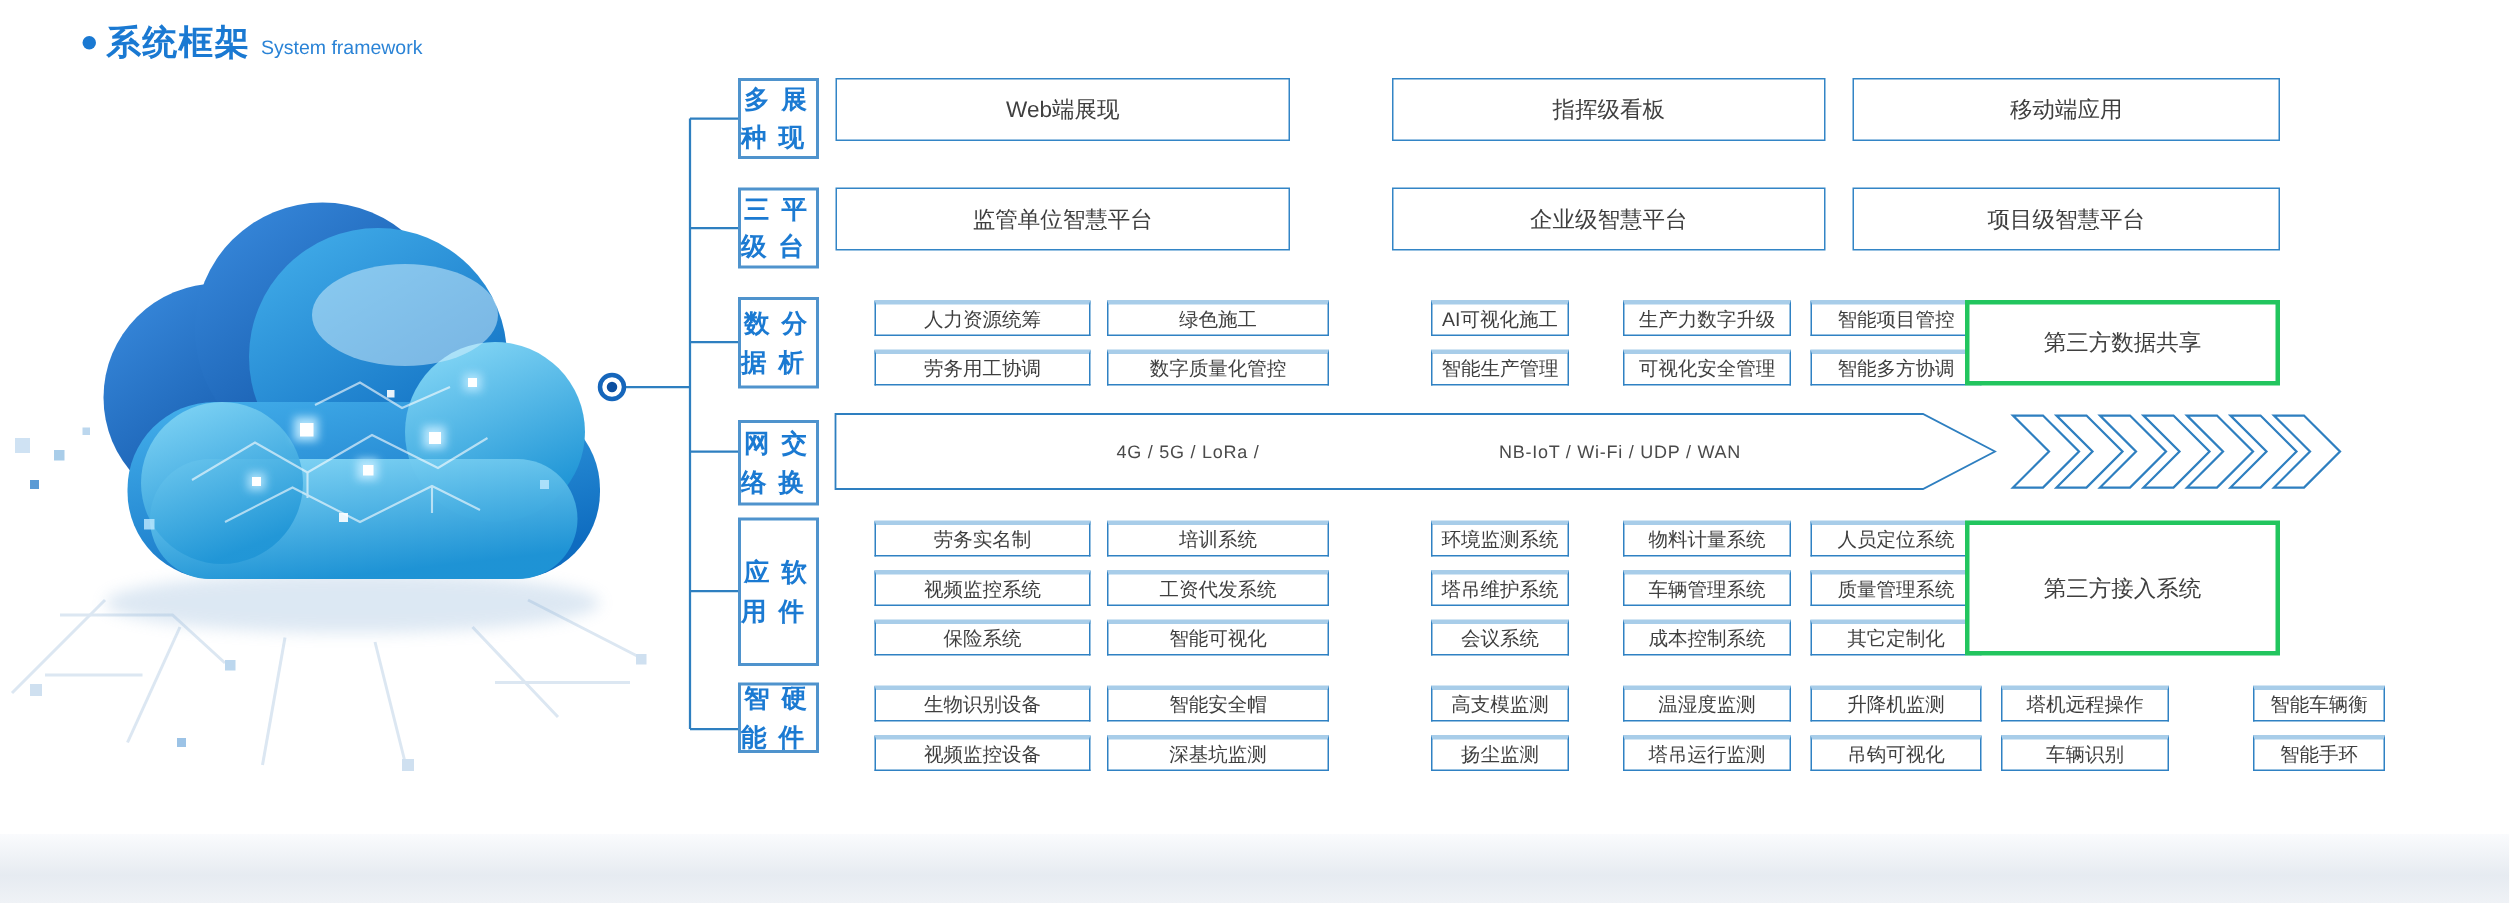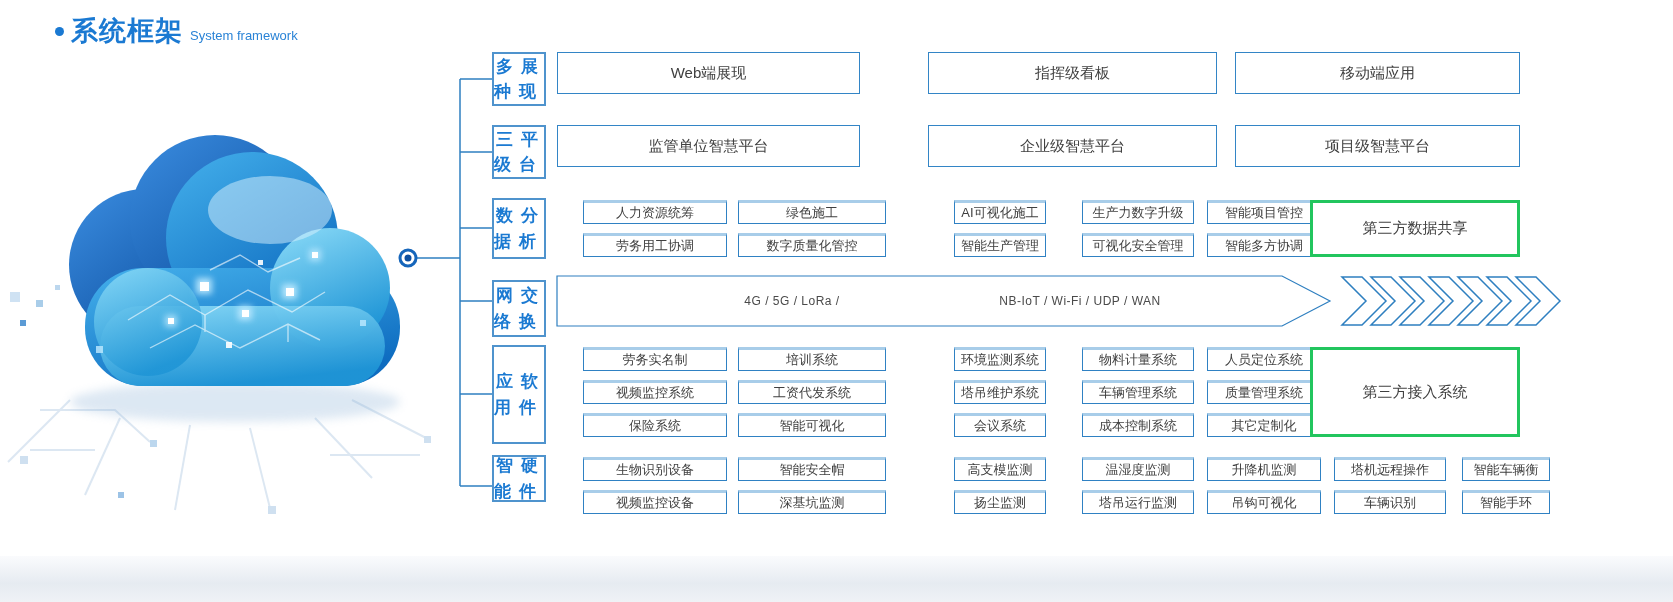--- a/index.html
+++ b/index.html
@@ -2,41 +2,41 @@
 <html><head>
 <meta charset="utf-8">
 <style>
   html,body{margin:0;padding:0;background:#fff;}
   .canvas{position:relative;width:1673px;height:602px;background:#ffffff;overflow:hidden;
           font-family:"Liberation Sans",sans-serif;}
   .abs{position:absolute;}
   
   .title-row{position:absolute;left:55px;top:13px;display:flex;align-items:baseline;gap:7px;}
   .title-dot{width:9px;height:9px;border-radius:50%;background:#1a79d2;align-self:center;}
-  .title-zh{font-size:27px;font-weight:bold;color:#1a79d2;letter-spacing:1px;}
+  .title-zh{font-size:23px;font-weight:bold;color:#1a79d2;letter-spacing:1px;}
   .title-en{font-size:13px;color:#2a83d6;}
   
   .rlabel{position:absolute;left:492px;width:54px;border:2px solid #4f93cd;background:#fff;
           box-sizing:border-box;display:flex;flex-direction:row;align-items:center;justify-content:center;
           color:#1b7ad2;font-size:17px;font-weight:bold;line-height:1.5;letter-spacing:2px;text-indent:2px;}
   .rlabel span{display:block;}
   
   .wbox{position:absolute;height:42px;background:#fff;border:1px solid #3385c6;box-sizing:border-box;
         display:flex;align-items:center;justify-content:center;font-size:15px;color:#3f3f3f;}
   
   .brow{position:absolute;left:0;width:100%;height:24px;margin-left:26px;}
   .sbox{position:absolute;top:0;height:24px;background:#fff;border:1px solid #2f81c3;border-top:3px solid #a8cde9;
         box-sizing:border-box;display:flex;align-items:center;justify-content:center;font-size:13px;color:#3f3f3f;}
   
   .bigbox{position:absolute;left:1310px;width:210px;background:#fff;border:3px solid #22c55e;box-sizing:border-box;
           display:flex;align-items:center;justify-content:center;font-size:15px;color:#3f3f3f;}
   
   .cs1{left:557px;width:144px}.cs2{left:712px;width:148px}.cs3{left:928px;width:92px}
   .cs4{left:1056px;width:112px}.cs5{left:1181px;width:114px}.cs6{left:1308px;width:112px}
-  .cs7{left:1436px;width:88px}
+  .cs7{left:1476px;width:88px}
   .cw1{left:557px;width:303px}.cw2{left:928px;width:289px}.cw3{left:1235px;width:285px}
   
   .bandtxt{position:absolute;top:276px;height:50px;display:flex;align-items:center;justify-content:center;
            font-size:12px;color:#4a4a4a;letter-spacing:.5px;text-align:right;}
   .bt1{left:557px;width:470px;}
   .bt2{left:860px;width:440px;}
   
   .floorband{position:absolute;left:0;right:0;top:556px;height:46px;
              background:linear-gradient(180deg,#fafbfd 0%,#e6ebf1 60%,#eff2f6 100%);}
   svg{display:block;}

